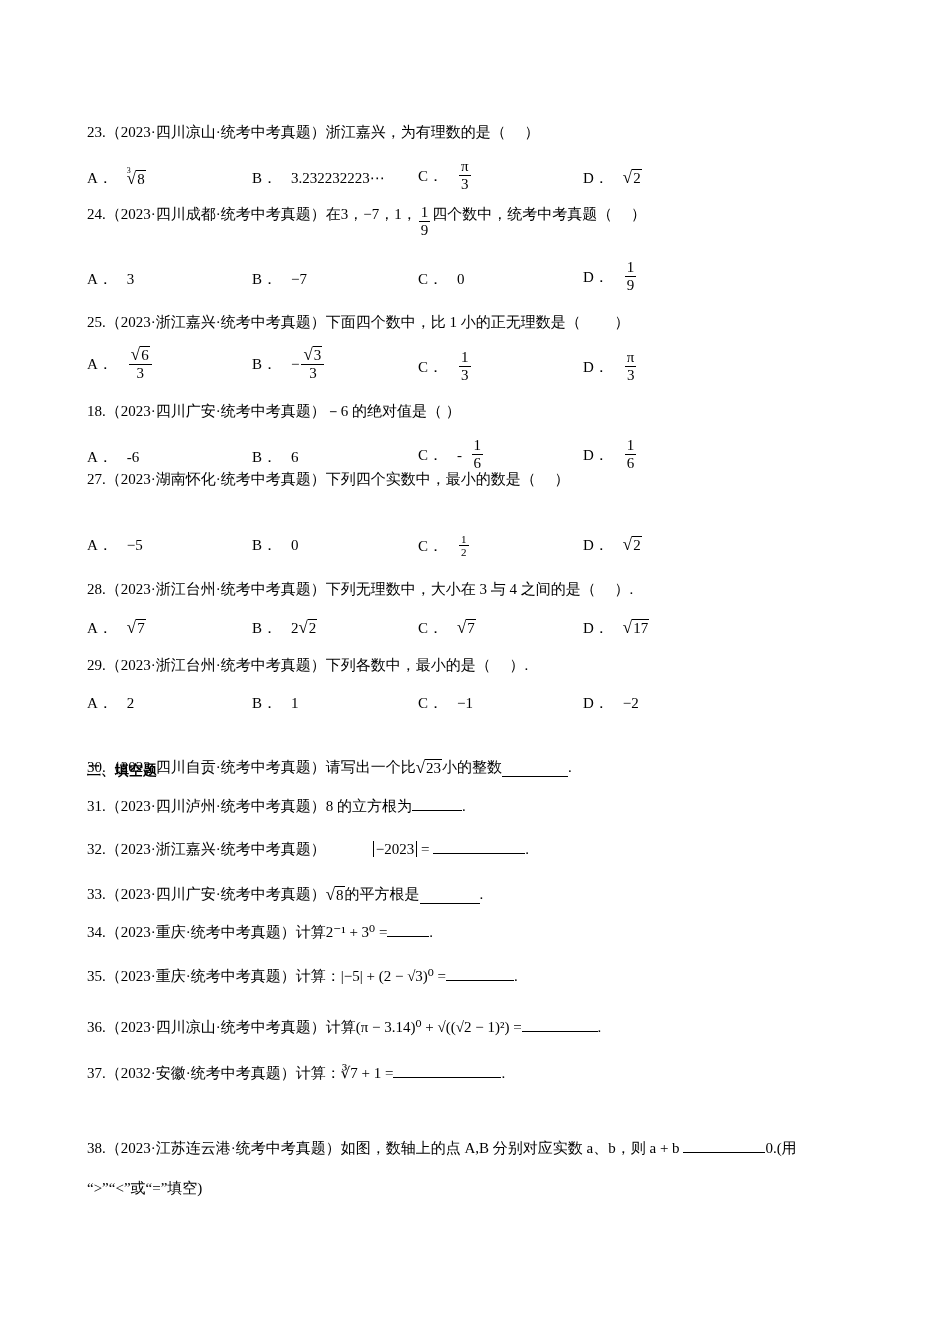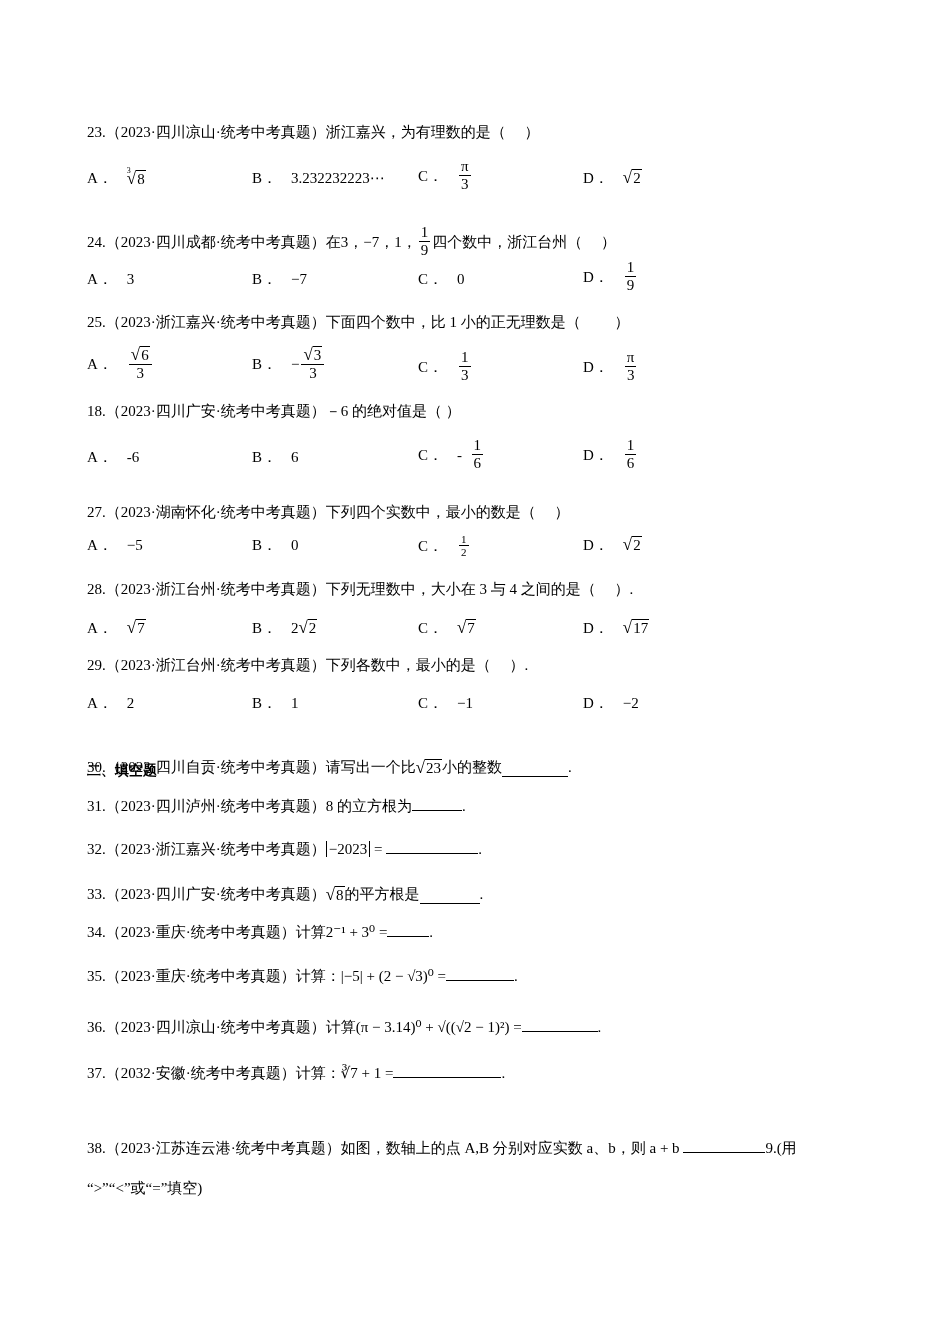--- a/index.html
+++ b/index.html
@@ -14,21 +14,21 @@
   .colA { left: 87px; } .colB { left: 252px; } .colC { left: 418px; } .colD { left: 583px; }
   .frac { display: inline-flex; flex-direction: column; align-items: center; vertical-align: middle; font-size: 15px; line-height: 17px; margin: 0 2px; }
   .frac .num { border-bottom: 1px solid #000; padding: 0 2px; }
   .frac.small { font-size: 11px; line-height: 12px; }
   .sqrt { display: inline-flex; align-items: flex-end; }
   .sqrt .rad { font-size: 17px; line-height: 18px; }
   .sqrt .body { border-top: 1px solid #000; padding: 0 1px; line-height: 17px; }
   .idx { font-size: 8px; position: relative; top: -7px; margin-right: -4px; }
   .blank { display: inline-block; border-bottom: 1px solid #000; height: 14px; vertical-align: baseline; }
   .section { font-family: "DejaVu Sans", sans-serif; font-weight: bold; font-size: 14px; }
-  .abs { border-left: 1px solid #000; border-right: 1px solid #000; padding: 0 2px; }
+  .abs { border-left: 1px solid #000; border-right: 1px solid #000; padding: 0 2px; margin-left: 47px; }
 </style>
 </head>
 <body>
 
 <div class="line" style="top:122px">
   <span>23</span>.<span>（2023·四川凉山·统考中考真题）</span><span>浙江嘉兴，为有理数的是（　 ）</span>
 </div>
 <div class="opt colA" style="top:168px">
     <span class="lbl">A．</span>
     <span class="sqrt">
@@ -49,25 +49,25 @@
     </span>
   </div>
 <div class="opt colD" style="top:168px">
     <span class="lbl">D．</span>
     <span class="sqrt">
       <span class="rad">√</span>
       <span class="body">2</span>
     </span>
   </div>
 
-<div class="line" style="top:224px; display:flex; align-items:center">
+<div class="line" style="top:204px; display:flex; ">
   <span>24</span>.<span>（2023·四川成都·统考中考真题）</span><span>在3，−7，1，</span><span class="frac">
       <span class="num">1</span>
       <span>9</span>
-    </span><span>四个数中，浙江台州（　 ）</span>
+    </span><span>四个数中，统考中考真题（　 ）</span>
 </div>
 <div class="opt colA" style="top:269px">
     <span class="lbl">A．</span>
     <span>3</span>
   </div>
 <div class="opt colB" style="top:269px">
     <span class="lbl">B．</span>
     <span>−7</span>
   </div>
 <div class="opt colC" style="top:269px">
@@ -133,21 +133,21 @@
       <span>6</span>
     </span></div>
 <div class="opt colD" style="top:437px">
     <span class="lbl">D．</span>
     <span class="frac">
       <span class="num">1</span>
       <span>6</span>
     </span>
   </div>
 
-<div class="line" style="top:502px">
+<div class="line" style="top:469px">
   <span>27</span>.<span>（2023·湖南怀化·统考中考真题）</span><span>下列四个实数中，最小的数是（　 ）</span>
 </div>
 <div class="opt colA" style="top:535px">
     <span class="lbl">A．</span>
     <span>−5</span>
   </div>
 <div class="opt colB" style="top:535px">
     <span class="lbl">B．</span>
     <span>0</span>
   </div>
@@ -249,15 +249,15 @@
 
 <div class="line" style="top:1017px">
   <span>36</span>.<span>（2023·四川凉山·统考中考真题）</span><span>计算</span><span>(π − 3.14)⁰ + √((√2 − 1)²) =</span><span class="blank" style="width:76px"></span><span>.</span>
 </div>
 
 <div class="line" style="top:1063px">
   <span>37</span>.<span>（2032·安徽·统考中考真题）</span><span>计算：</span><span>∛7 + 1 =</span><span class="blank" style="width:108px"></span><span>.</span>
 </div>
 
 <div class="line" style="top:1138px">
-  <span>38</span>.<span>（2023·江苏连云港·统考中考真题）</span><span>如图，数轴上的点 A,B 分别对应实数 a、b，则 a + b</span> <span class="blank" style="width:82px"></span><span>9.(用</span>
+  <span>38</span>.<span>（2023·江苏连云港·统考中考真题）</span><span>如图，数轴上的点 A,B 分别对应实数 a、b，则 a + b</span> <span class="blank" style="width:82px"></span><span>0.(用</span>
 </div>
 <div class="line" style="top:1178px">“&gt;”“&lt;”或“=”填空)</div>
 
 </body></html>

